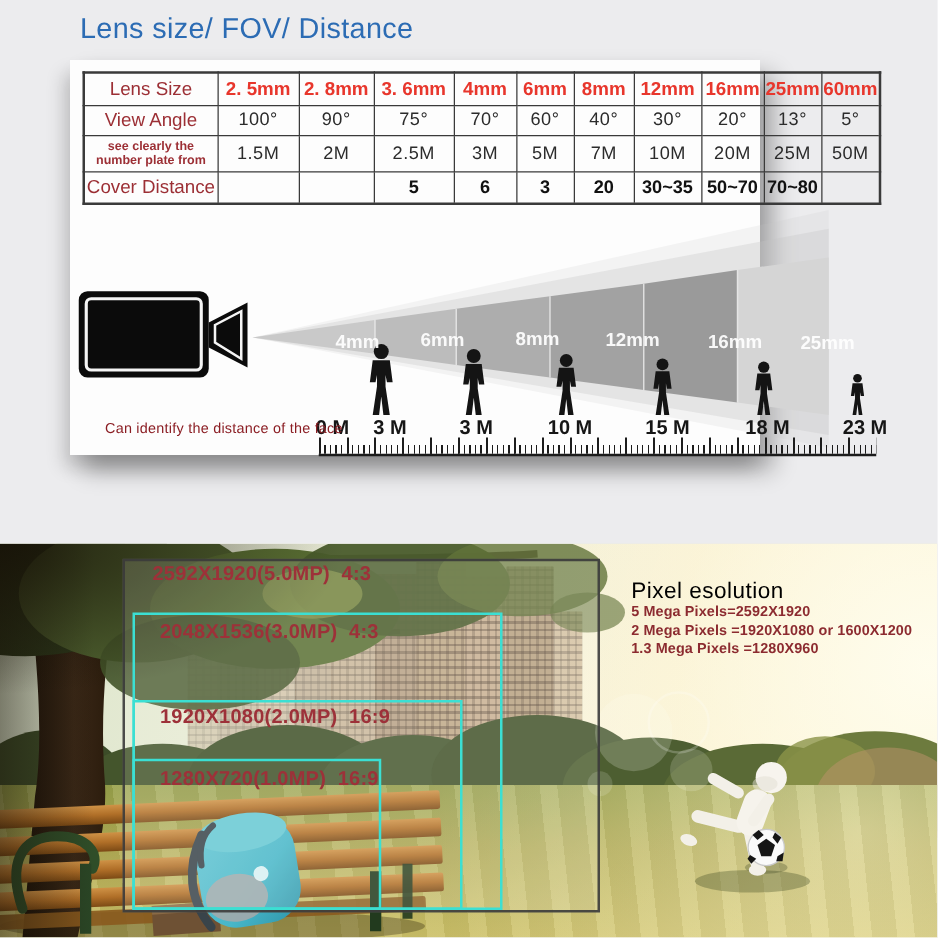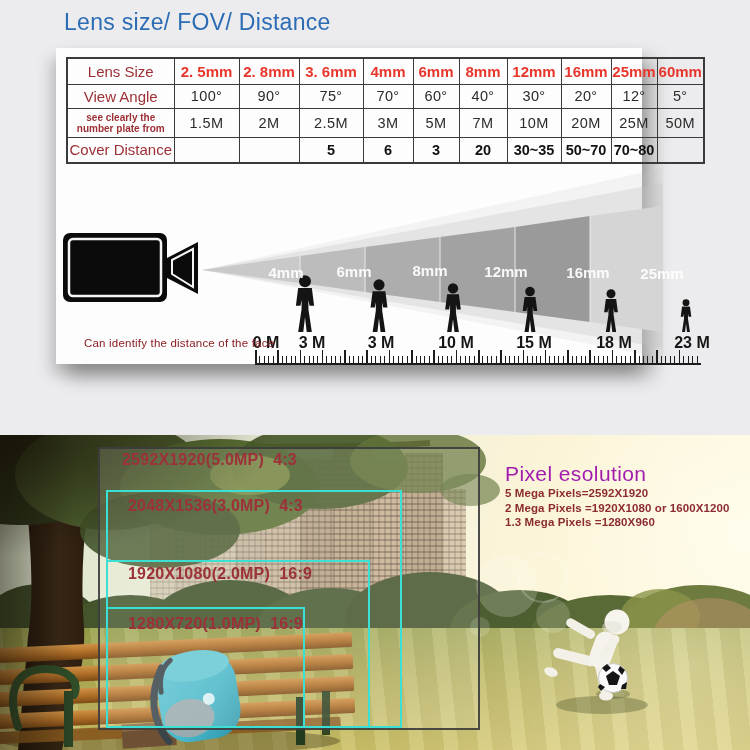--- a/index.html
+++ b/index.html
@@ -2,21 +2,21 @@
 <html><head>
 <meta charset="utf-8">
 <style>
   html,body{margin:0;padding:0;}
   #stage{position:relative;width:750px;height:750px;background:#ececee;overflow:hidden;
          font-family:"Liberation Sans",sans-serif;}
   
   .page-title{position:absolute;left:64px;top:9px;font-size:23px;font-weight:500;color:#2c6cb4;letter-spacing:.3px;}
   
   .panel{position:absolute;left:56px;top:48px;width:552px;height:316px;background:#fdfdfd;
-         box-shadow:10px 12px 18px rgba(0,0,0,.32),-6px 10px 14px rgba(0,0,0,.16);padding-left:34px;}
+         box-shadow:10px 12px 18px rgba(0,0,0,.32),-6px 10px 14px rgba(0,0,0,.16);}
   
   table.spec{border-collapse:collapse;table-layout:fixed;position:absolute;left:10px;top:9px;width:637px;}
   table.spec td,table.spec th{border:1px solid #3a3a3a;text-align:center;vertical-align:middle;padding:0;overflow:hidden;}
   table.spec{border:2px solid #3a3a3a;}
   tr.r0{height:26px;} tr.r1{height:24px;} tr.r2{height:29px;} tr.r3{height:26px;}
   .rowlabel{color:#9c2f35;font-weight:400;font-size:15px;}
   .rowlabel.small{font-size:10px;font-weight:700;line-height:11px;}
   td.vred{color:#e8362c;font-weight:700;font-size:15px;}
   td.vblk{color:#2b2b2b;font-size:14.5px;letter-spacing:.4px;}
   td.vbold{color:#111;font-weight:700;font-size:14.5px;}
@@ -69,21 +69,21 @@
   .orect{position:absolute;box-sizing:border-box;}
   .orect.outer{left:98px;top:12px;width:382px;height:283px;border:2px solid rgba(58,58,58,.9);}
   .orect.cyan{border:2px solid #3bdfd3;}
   .orect.r2{left:106px;top:55px;width:296px;height:238px;}
   .orect.r3{left:106px;top:125px;width:264px;height:168px;}
   .orect.r4{left:106px;top:172px;width:199px;height:121px;}
   .olabel{position:absolute;font-size:16px;font-weight:700;color:#9d3139;white-space:pre;letter-spacing:.2px;}
   .ol1{left:122px;top:16px;} .ol2{left:128px;top:62px;} .ol3{left:128px;top:130px;text-align:center;} .ol4{left:128px;top:180px;}
   
   .pixelres{position:absolute;left:505px;top:27px;width:240px;}
-  .pixelres .head{font-size:21px;color:#a21caf;letter-spacing:.4px;font-weight:500;}
+  .pixelres .head{font-size:18px;color:#000000;letter-spacing:.4px;font-weight:500;}
   .pixelres .line{font-size:11.5px;color:#8c2b30;font-weight:600;line-height:14.5px;letter-spacing:.1px;white-space:pre;}
 </style>
 </head>
 <body>
 
 <div id="stage">
 
   <div class="page-title">Lens size/ FOV/ Distance</div>
 
   <div class="panel">
@@ -119,21 +119,21 @@
       <tr class="r1">
         <td class="rowlabel">View Angle</td>
         <td class="vblk">100°</td>
         <td class="vblk">90°</td>
         <td class="vblk">75°</td>
         <td class="vblk">70°</td>
         <td class="vblk">60°</td>
         <td class="vblk">40°</td>
         <td class="vblk">30°</td>
         <td class="vblk">20°</td>
-        <td class="vblk">12°</td>
+        <td class="vblk">13°</td>
         <td class="vblk">5°</td>
       </tr>
       <tr class="r2">
         <td class="rowlabel small">
           <div>see clearly the</div>
           <div>number plate from</div>
         </td>
         <td class="vblk">1.5M</td>
         <td class="vblk">2M</td>
         <td class="vblk">2.5M</td>

